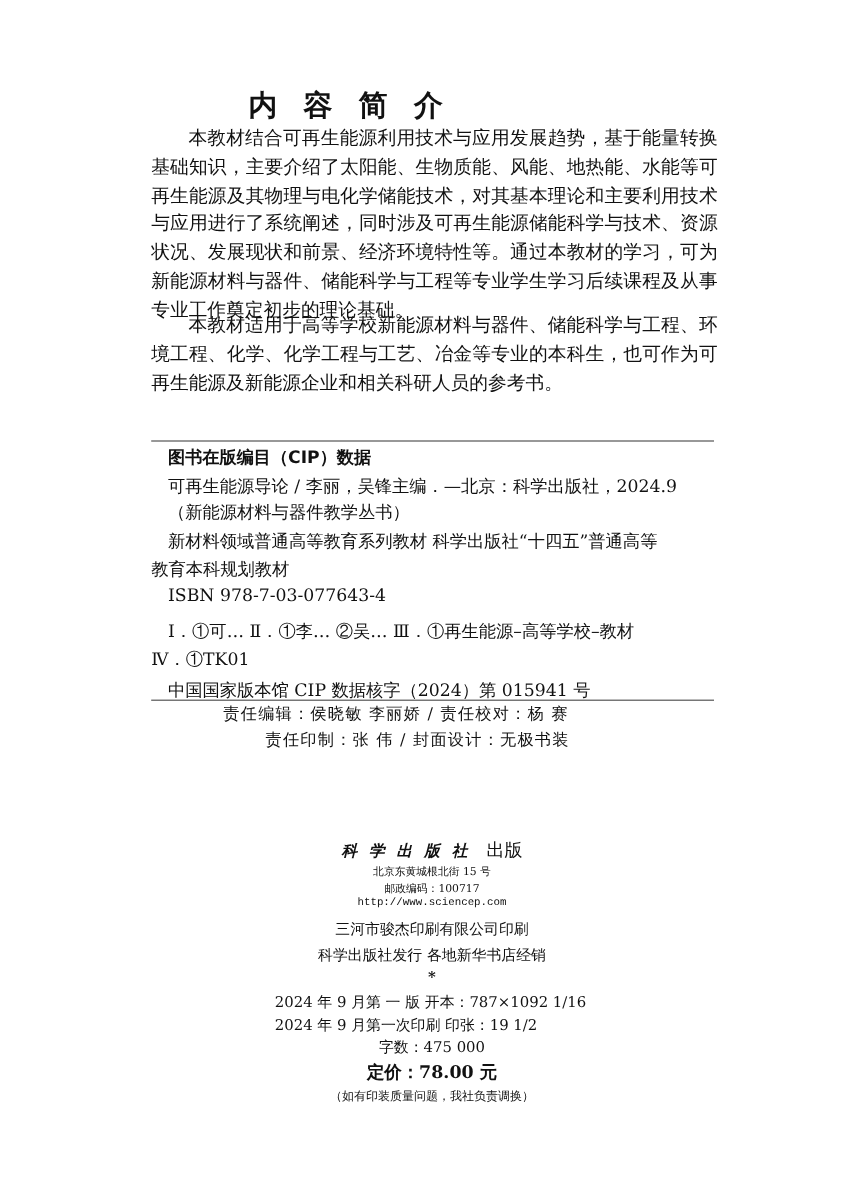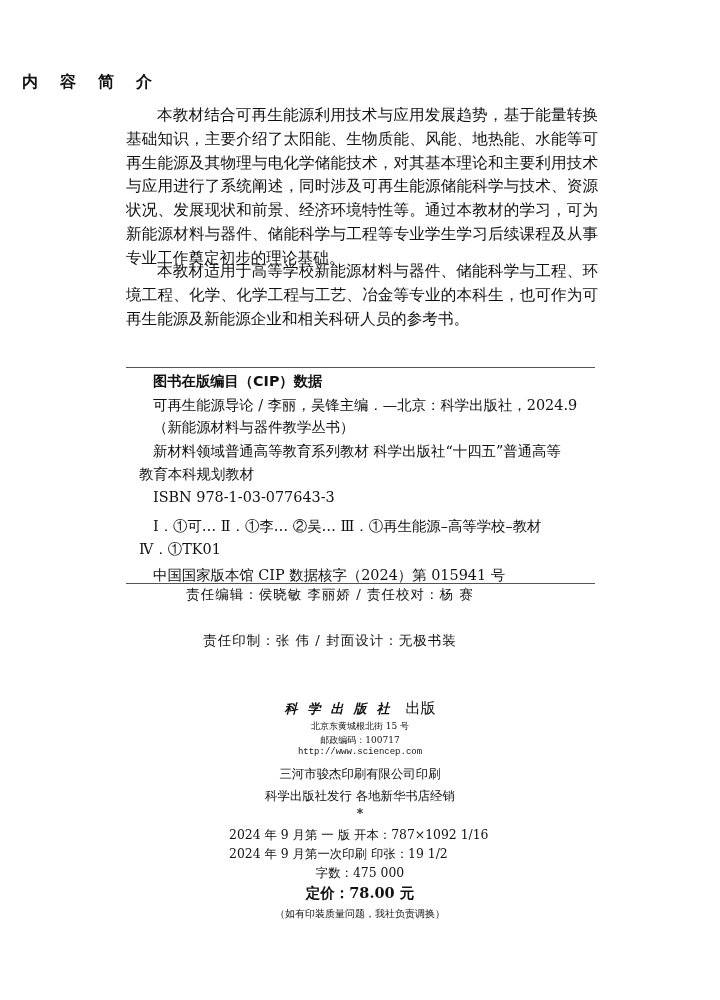--- a/index.html
+++ b/index.html
@@ -1,27 +1,27 @@
 <!DOCTYPE html>
 <html><head>
 <meta charset="utf-8">
 <style>
   html, body { margin:0; padding:0; background:#ffffff; }
   body { width:720px; height:1000px; position:relative; overflow:hidden;
          font-family:"DejaVu Serif", "Liberation Serif", serif; color:#111; }
   .abs { position:absolute; }
-  .title { top:72px; left:0; width:576px; font-size:16px; font-weight:bold;
+  .title { top:72px; left:0; width:576px; text-align:center; font-size:24px; font-weight:bold;
            font-family:"DejaVu Sans", sans-serif; letter-spacing:22px; text-indent:22px; }
   .intro { left:126px; width:472px; font-size:15.6px; line-height:23.8px; text-align:justify; }
   .intro p { margin:0; text-indent:31px; text-align:justify; }
   .intro1 { top:104px; }
   .intro2 { top:260px; }
   .rule { left:126px; width:469px; height:0; border-top:1.4px solid #555; }
   .cip { left:126px; width:469px; font-size:14.4px; }
-  .cip .row { position:absolute; left:14px; white-space:nowrap;margin-left:13px; }
+  .cip .row { position:absolute; left:14px; white-space:nowrap; }
   .cip .row.flush { left:0; }
   .cip-title { font-family:"DejaVu Sans", sans-serif; font-weight:bold; font-size:14.3px; }
   .credits { left:0; width:660px; text-align:center; font-size:13.5px; letter-spacing:1px; }
   .imprint { left:0; width:720px; text-align:center; }
   .pub-logo { font-size:13px; font-style:italic; font-weight:bold; letter-spacing:10px; }
   .pub-act { font-size:15px; margin-left:6px; }
   .small { font-size:9px; }
   .mid { font-size:12.4px; }
   .spec { left:229px; font-size:12.4px; white-space:nowrap; }
   .price { font-weight:bold; font-size:14.5px; }
@@ -40,30 +40,30 @@
 </div>
 
 <div class="abs rule" style="top:367px;"></div>
 
 <div class="abs cip" style="top:368px; height:215px;">
   <div class="row cip-title" style="top:4px;">图书在版编目（CIP）数据</div>
   <div class="row" style="top:28px;">可再生能源导论 / 李丽，吴锋主编．—北京：科学出版社，2024.9</div>
   <div class="row" style="top:50px;">（新能源材料与器件教学丛书）</div>
   <div class="row" style="top:74px;">新材料领域普通高等教育系列教材  科学出版社“十四五”普通高等</div>
   <div class="row flush" style="top:97px;">教育本科规划教材</div>
-  <div class="row" style="top:121px;">ISBN 978-1-03-077643-3</div>
+  <div class="row" style="top:121px;">ISBN 978-7-03-077643-4</div>
   <div class="row" style="top:149px;">Ⅰ．①可…   Ⅱ．①李…  ②吴…   Ⅲ．①再生能源–高等学校–教材</div>
   <div class="row flush" style="top:172px;">Ⅳ．①TK01</div>
   <div class="row" style="top:198px;">中国国家版本馆 CIP 数据核字（2024）第 015941 号</div>
 </div>
 
 <div class="abs rule" style="top:583px;"></div>
 
 <div class="abs credits" style="top:586px;">责任编辑：侯晓敏   李丽娇 / 责任校对：杨   赛</div>
-<div class="abs credits" style="top:632px;">责任印制：张   伟 / 封面设计：无极书装</div>
+<div class="abs credits" style="top:608px;padding-left:18px;">责任印制：张   伟 / 封面设计：无极书装</div>
 
 <div class="abs imprint" style="top:698px;">
   <span class="pub-logo">科学出版社</span><span class="pub-act">出版</span>
 </div>
 <div class="abs imprint small" style="top:720px;">北京东黄城根北街 15 号</div>
 <div class="abs imprint small" style="top:734px;">邮政编码：100717</div>
 <div class="abs imprint small" style="top:747px;font-family:Liberation Mono, monospace;">http://www.sciencep.com</div>
 <div class="abs imprint mid" style="top:766px;">三河市骏杰印刷有限公司印刷</div>
 <div class="abs imprint mid" style="top:788px;">科学出版社发行   各地新华书店经销</div>
 <div class="abs imprint mid" style="top:806px; font-weight:bold;">*</div>

